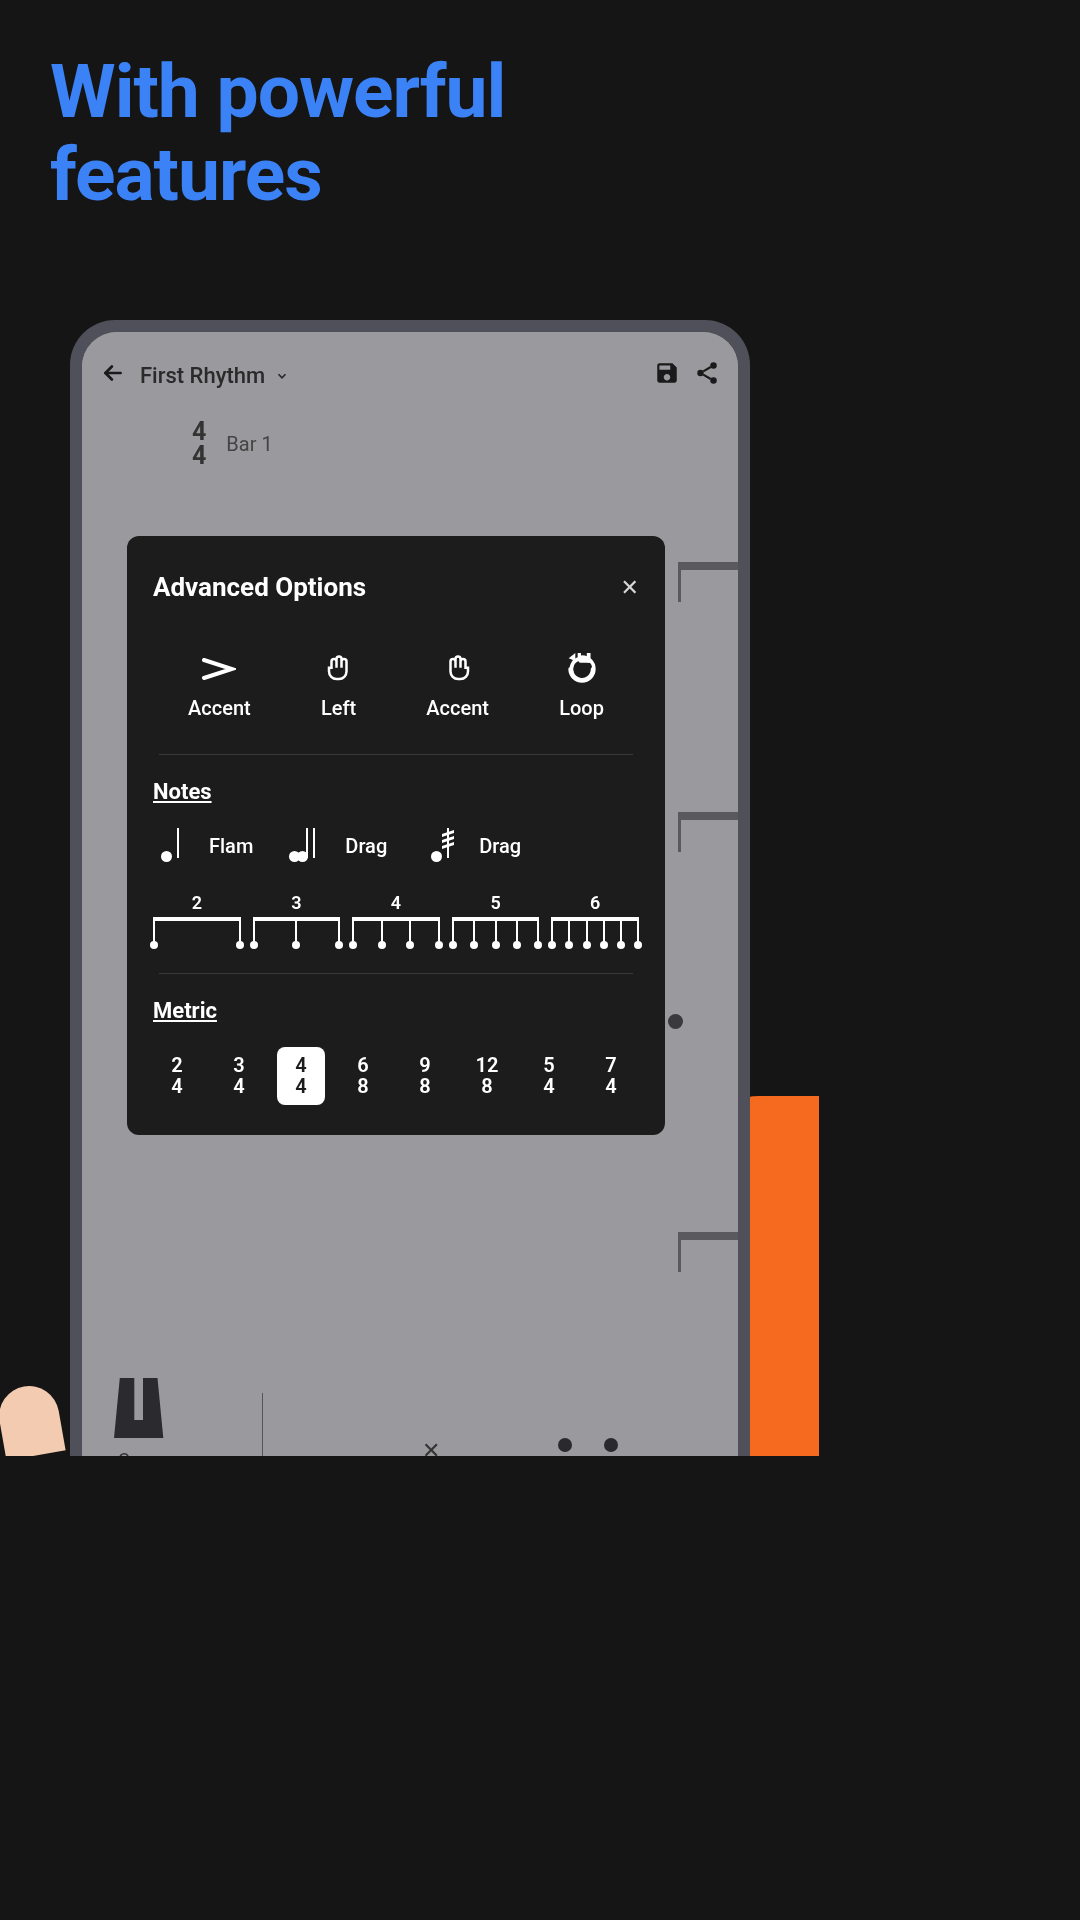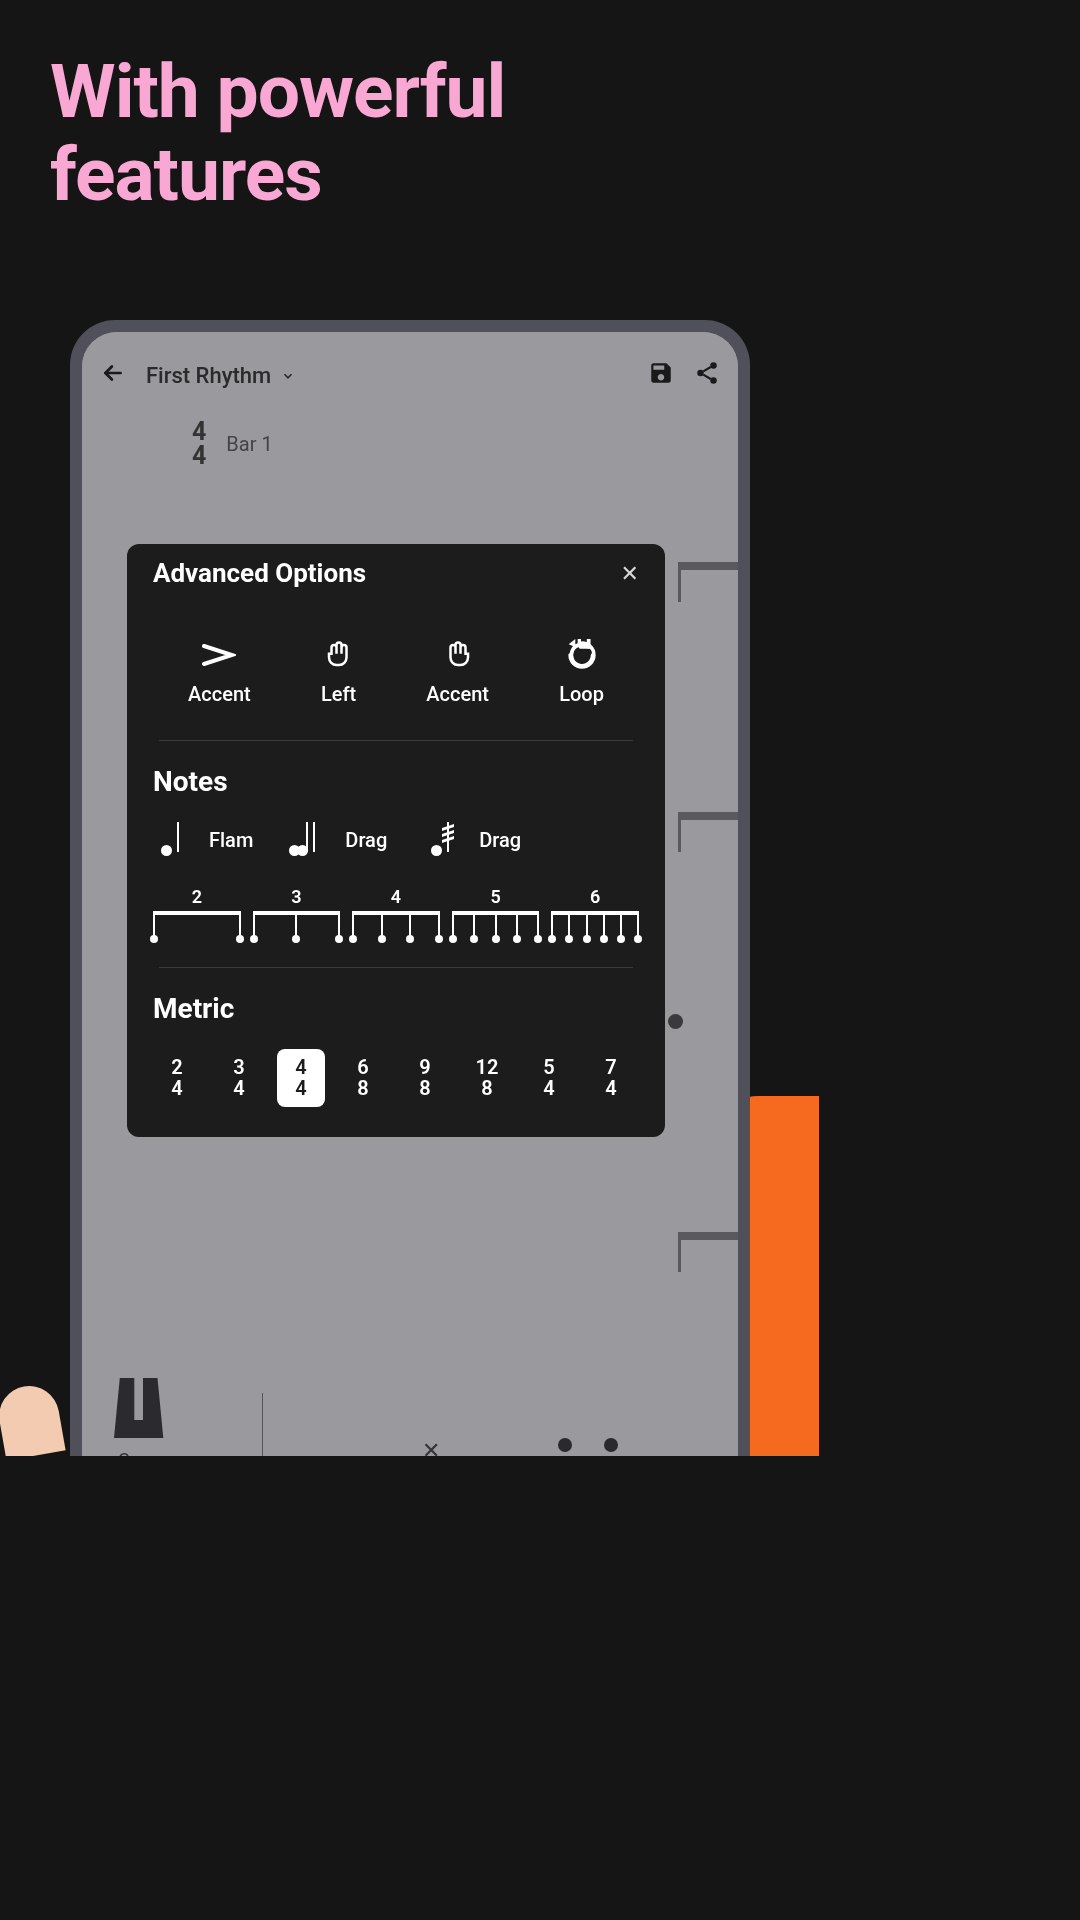--- a/index.html
+++ b/index.html
@@ -5,21 +5,21 @@
 * { margin: 0; padding: 0; box-sizing: border-box; }
 body {
   width: 819px;
   height: 1456px;
   background: #151515;
   font-family: -apple-system, BlinkMacSystemFont, "Segoe UI", Roboto, sans-serif;
   overflow: hidden;
   position: relative;
 }
 .headline {
-  color: #f9a8d4;
+  color: #3b82f6;
   font-size: 75px;
   font-weight: 700;
   line-height: 1.1;
   padding: 50px 50px 0 50px;
   letter-spacing: -1px;
 }
 .orange-corner {
   position: absolute;
   bottom: 0;
   right: 0;
@@ -64,21 +64,21 @@
 }
 .dimmed-bg {
   position: absolute;
   inset: 0;
   background: #9a9a9e;
 }
 .app-header {
   display: flex;
   align-items: center;
   padding: 28px 18px 0 18px;
-  gap: 20px;
+  gap: 14px;
   color: #1a1a1a;
 }
 .back-icon svg { width: 26px; height: 26px; }
 .app-title { font-size: 22px; font-weight: 500; color: #2a2a2a; }
 .chev { margin-left: 4px; }
 .spacer { flex: 1; }
 .save-icon svg, .share-icon svg { width: 26px; height: 26px; }
 .time-sig-row {
   display: flex;
   align-items: center;
@@ -144,26 +144,26 @@
   border-radius: 50%;
   display: flex;
   align-items: center;
   justify-content: center;
 }
 .circle-target::after { content: ""; width: 8px; height: 8px; background: #333; border-radius: 50%; }
 
 
 .modal {
   position: absolute;
-  top: 212px;
+  top: 204px;
   left: 45px;
   width: 538px;
   background: #1c1c1c;
   border-radius: 12px;
-  padding: 14px 26px 30px 26px;
+  padding: 36px 26px 30px 26px;
   color: #fff;
 }
 .modal-header {
   display: flex;
   justify-content: space-between;
   align-items: center;
   margin-bottom: 50px;
 }
 .modal-title { font-size: 26px; font-weight: 700; }
 .close-btn { font-size: 22px; cursor: pointer; color: #d8d8d8; }
@@ -177,21 +177,21 @@
   display: flex;
   flex-direction: column;
   align-items: center;
   gap: 10px;
   font-size: 20px;
   font-weight: 500;
   cursor: pointer;
 }
 .action-item .icon-wrap { width: 34px; height: 34px; display: flex; align-items: center; justify-content: center; }
 .divider { height: 1px; background: #3a3a3a; margin: 0 6px 24px 6px; }
-.section-title { font-size: 28px; font-weight: 700; margin-bottom: 24px; }
+.section-title { font-size: 22px; font-weight: 700; margin-bottom: 24px; text-decoration: underline; }
 .notes-row1 {
   display: flex;
   gap: 40px;
   margin-bottom: 28px;
   padding-left: 4px;
 }
 .note-btn {
   display: flex;
   align-items: center;
   gap: 26px;

